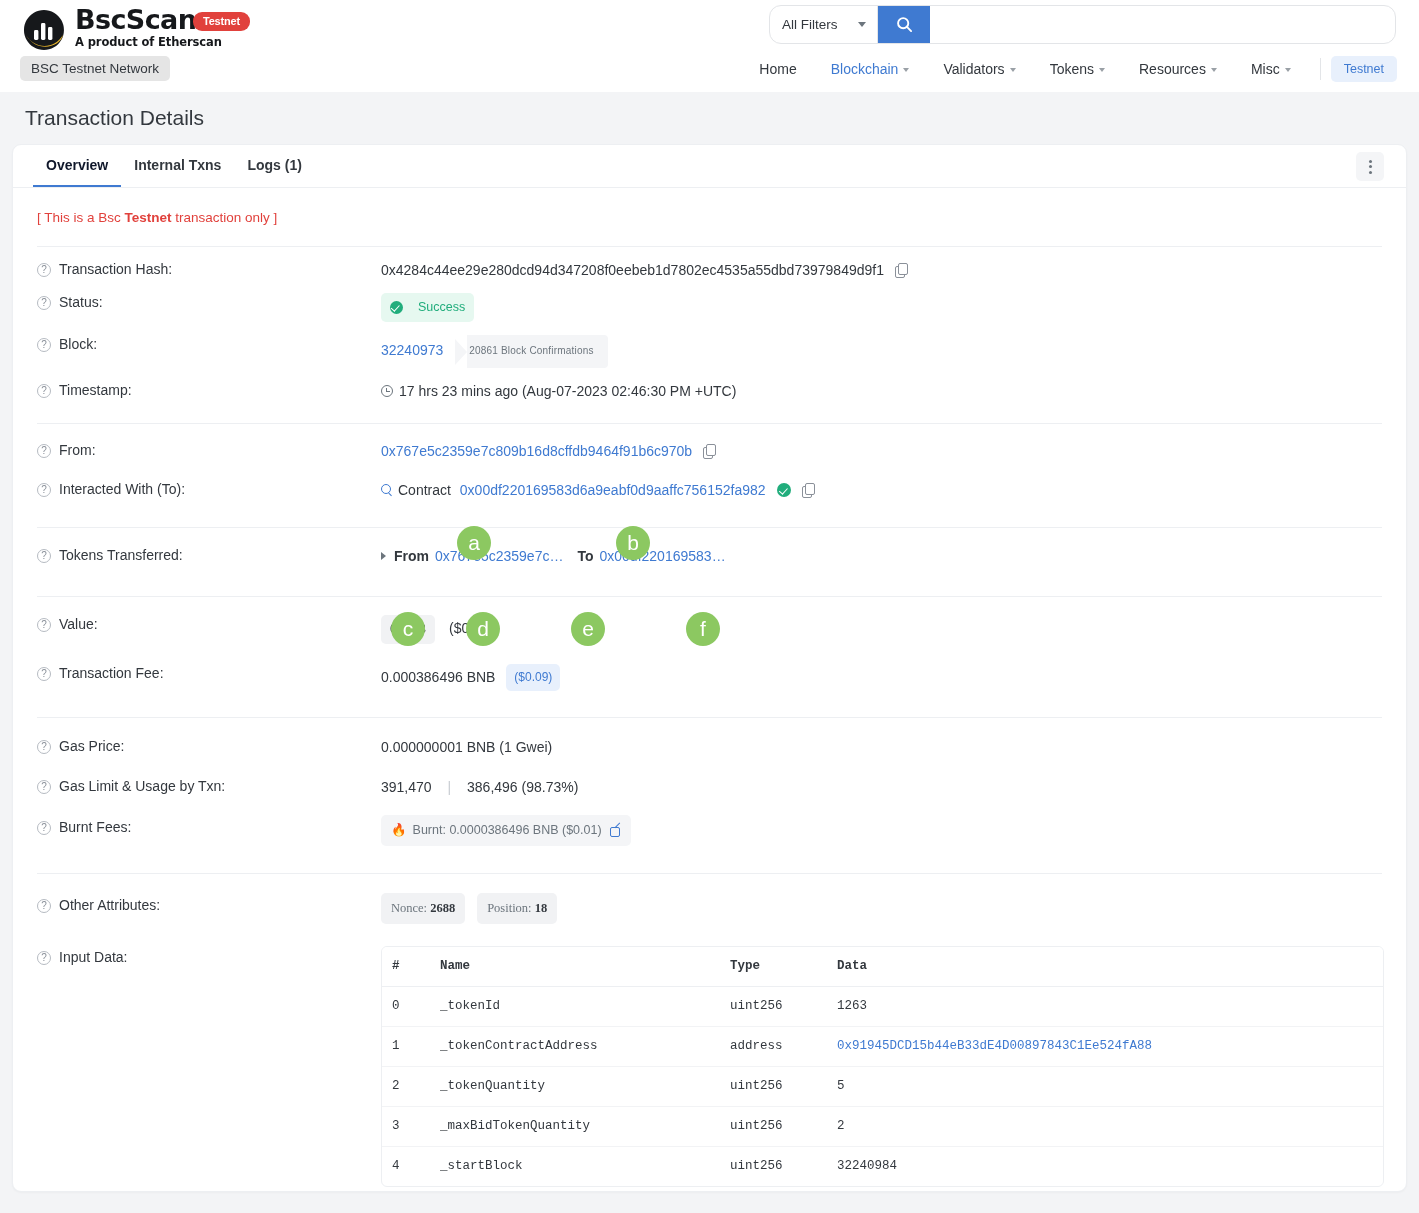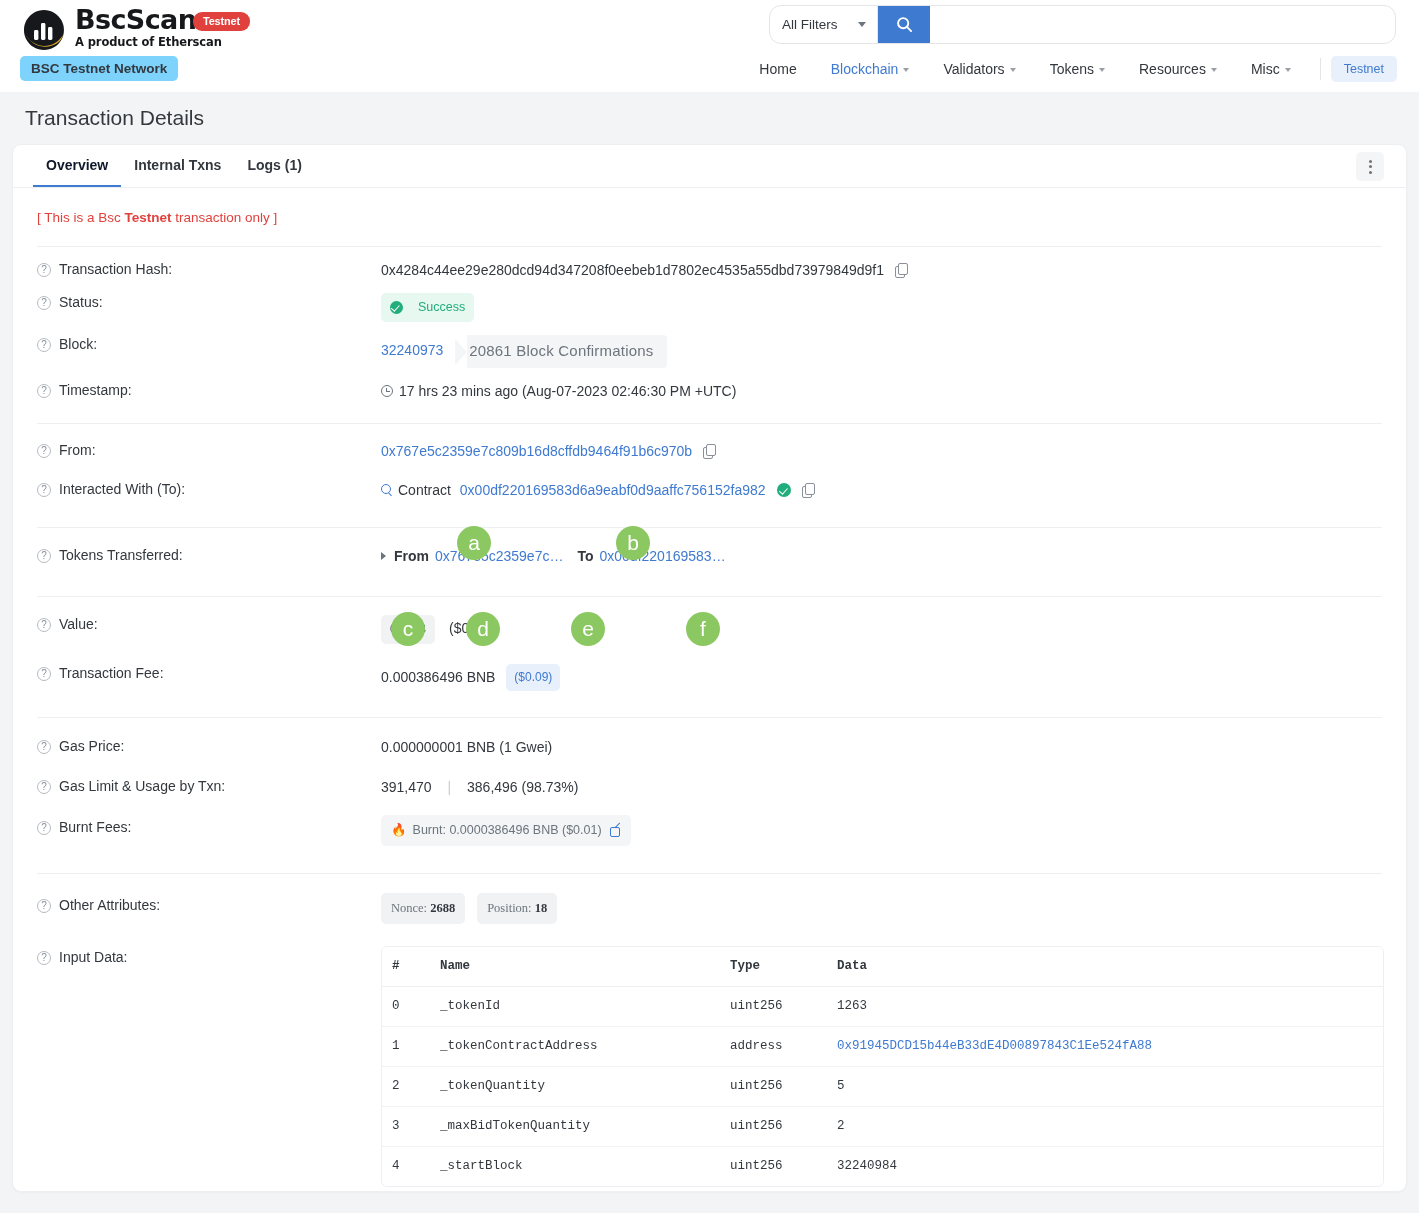--- a/index.html
+++ b/index.html
@@ -28,22 +28,22 @@
     font-size: 11.5px; font-weight: bold; color: #16181b; letter-spacing: -0.1px;
     margin-top: 1px; font-family: "DejaVu Sans", sans-serif;
   }
   .testnet-chip {
     position: absolute; left: 193px; top: 12px;
     background: #e1413c; color: #fff; font-size: 11px; font-weight: bold;
     border-radius: 9px; padding: 3px 10px 4px; letter-spacing: -0.2px;
   }
   .network-chip {
     position: absolute; left: 20px; top: 56px;
-    background: #7dd3fc; color: #33383e; font-size: 13.5px;
-    border-radius: 5px; padding: 5px 11px; font-weight: bold;
+    background: #e5e5e5; color: #33383e; font-size: 13.5px;
+    border-radius: 5px; padding: 5px 11px;
   }
 
   .searchwrap {
     position: absolute; left: 769px; top: 5px;
     width: 627px; height: 39px;
     border: 1px solid #e3e5e8; border-radius: 12px; background: #fff;
     display: flex; overflow: hidden;
   }
   .filter-sel {
     width: 108px; border-right: 1px solid #e3e5e8;
@@ -151,21 +151,21 @@
     content:""; position: absolute; left: 3.4px; top: 2.4px; width: 3.5px; height: 6.5px;
     border: solid #fff; border-width: 0 1.6px 1.6px 0; transform: rotate(42deg);
   }
 
   .confirm-wrap { display: inline-flex; align-items: center; vertical-align: middle; margin-left: 8px; }
   .confirm-arrow {
     width: 0; height: 0; border-top: 13px solid transparent; border-bottom: 13px solid transparent;
     border-left: 12px solid #f4f5f7;
   }
   .confirm-box {
-    background: #f4f5f7; color: #6c757d; font-size: 15px; letter-spacing: .2px;
+    background: #f4f5f7; color: #6c757d; font-size: 10px; letter-spacing: .2px;
     padding: 6px 14px 7px 2px; border-radius: 0 4px 4px 0;
   }
 
   .clock {
     display: inline-block; width: 12px; height: 12px; border: 1.3px solid #6c757d; border-radius: 50%;
     position: relative; vertical-align: -1px; margin-right: 6px;
   }
   .clock::after {
     content:""; position: absolute; left: 4.3px; top: 2px; width: 1.2px; height: 4px; background: #6c757d;
   }

